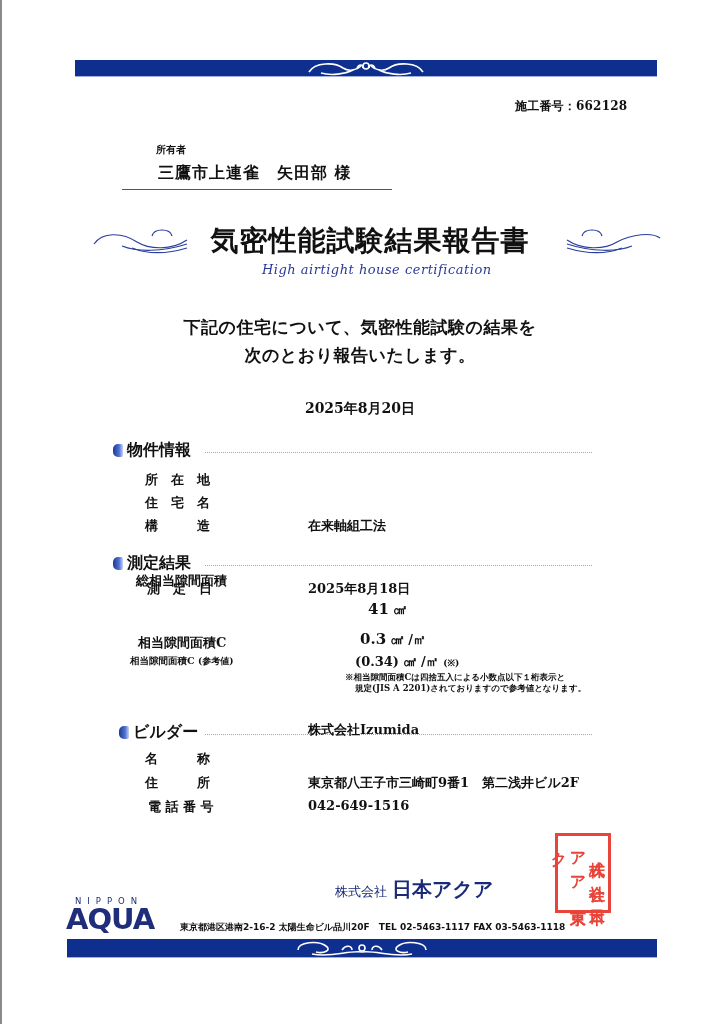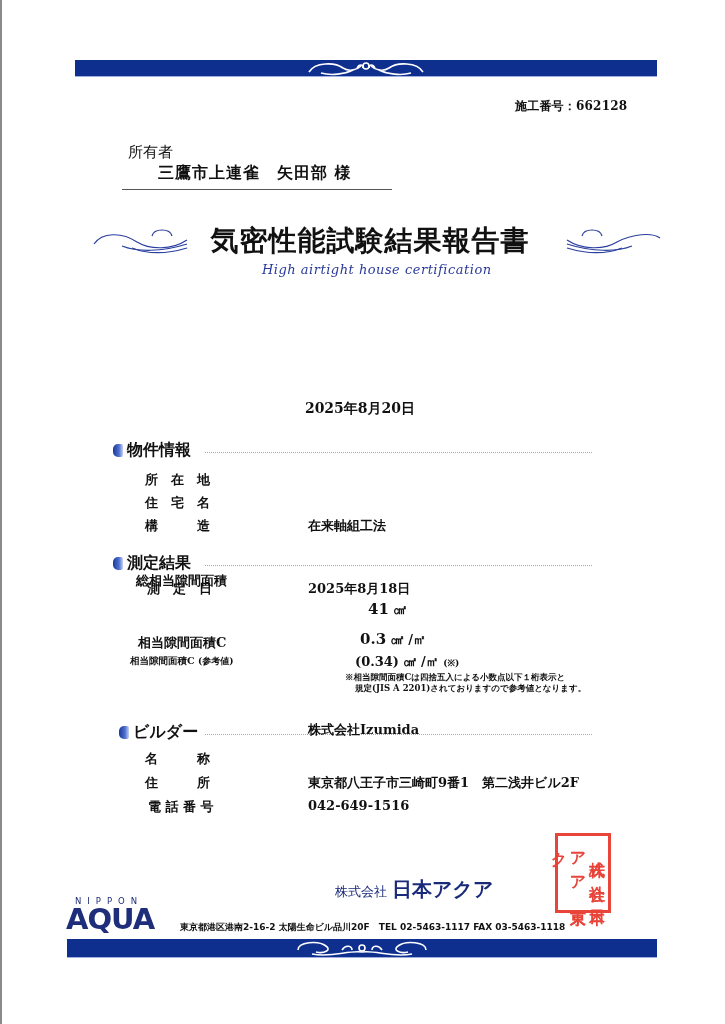--- a/index.html
+++ b/index.html
@@ -3,21 +3,21 @@
 <meta charset="utf-8">
 <style>
   * { margin:0; padding:0; box-sizing:border-box; }
   html, body { width:725px; height:1024px; background:#ffffff; overflow:hidden; }
   body { position:relative; font-family:"DejaVu Serif","Liberation Serif",serif; color:#111; }
   .left-edge { position:absolute; left:0; top:0; width:2px; height:1024px; background:#8a8a8a; }
   .abs { position:absolute; }
   .band { position:absolute; background:#0f2f8f; border-bottom:1px solid #9fb0e0; }
   .band svg { position:absolute; left:50%; transform:translateX(-50%); }
   .serial { font-weight:bold; font-size:12px; letter-spacing:0.2px; }
-  .owner-label { font-weight:normal; font-size:15px; }
+  .owner-label { font-weight:bold; font-size:10px;margin-left:28px; }
   .owner-name { font-weight:bold; font-size:16px; letter-spacing:1px; }
   .owner-line { position:absolute; height:1px; background:#555; }
   .title { font-weight:bold; font-size:28px; letter-spacing:1px; text-align:center; white-space:nowrap; }
   .subtitle { font-family:"DejaVu Serif",serif; font-style:italic; color:#2a3a9a; font-size:13px; white-space:nowrap; letter-spacing:0.5px; }
   .intro { font-weight:bold; font-size:17px; text-align:center; line-height:28px; letter-spacing:0.5px; }
   .date { font-weight:bold; font-size:14px; text-align:center; }
   .section-head { position:absolute; display:flex; align-items:center; }
   .sec-icon { width:10px; height:13px; border-radius:5px 2px 2px 5px; background:linear-gradient(90deg,#1a3a9a 0%,#4e6fd0 60%,#c8d2f0 100%); margin-right:4px; }
   .sec-title { font-weight:bold; font-size:16px; white-space:nowrap; }
   .dotline { position:absolute; border-top:1px dotted #9aa8d8; height:0; }
@@ -74,20 +74,22 @@
     <path d="M70 20 C 55 26, 30 26, 5 18"></path>
     <path d="M60 22 C 45 28, 25 28, 5 22"></path>
     <path d="M40 10 C 38 2, 22 2, 20 10"></path>
   </g>
 </svg>
 
 <div class="abs title" style="left:200px; top:222px; width:340px;">気密性能試験結果報告書</div>
 <div class="abs subtitle" style="left:262px; top:262px;">High airtight house certification</div>
 
 <div class="abs intro" style="left:100px; top:313px; width:520px;">
+  <div>下記の住宅について、気密性能試験の結果を</div>
+  <div>次のとおり報告いたします。</div>
 </div>
 
 <div class="abs date" style="left:100px; top:400px; width:520px;">2025年8月20日</div>
 
 <div class="section-head" style="left:113px; top:440px;">
   <div class="sec-icon"></div>
   <div class="sec-title">物件情報</div>
 </div>
 <div class="dotline" style="left:205px; top:452px; width:387px;"></div>
 

